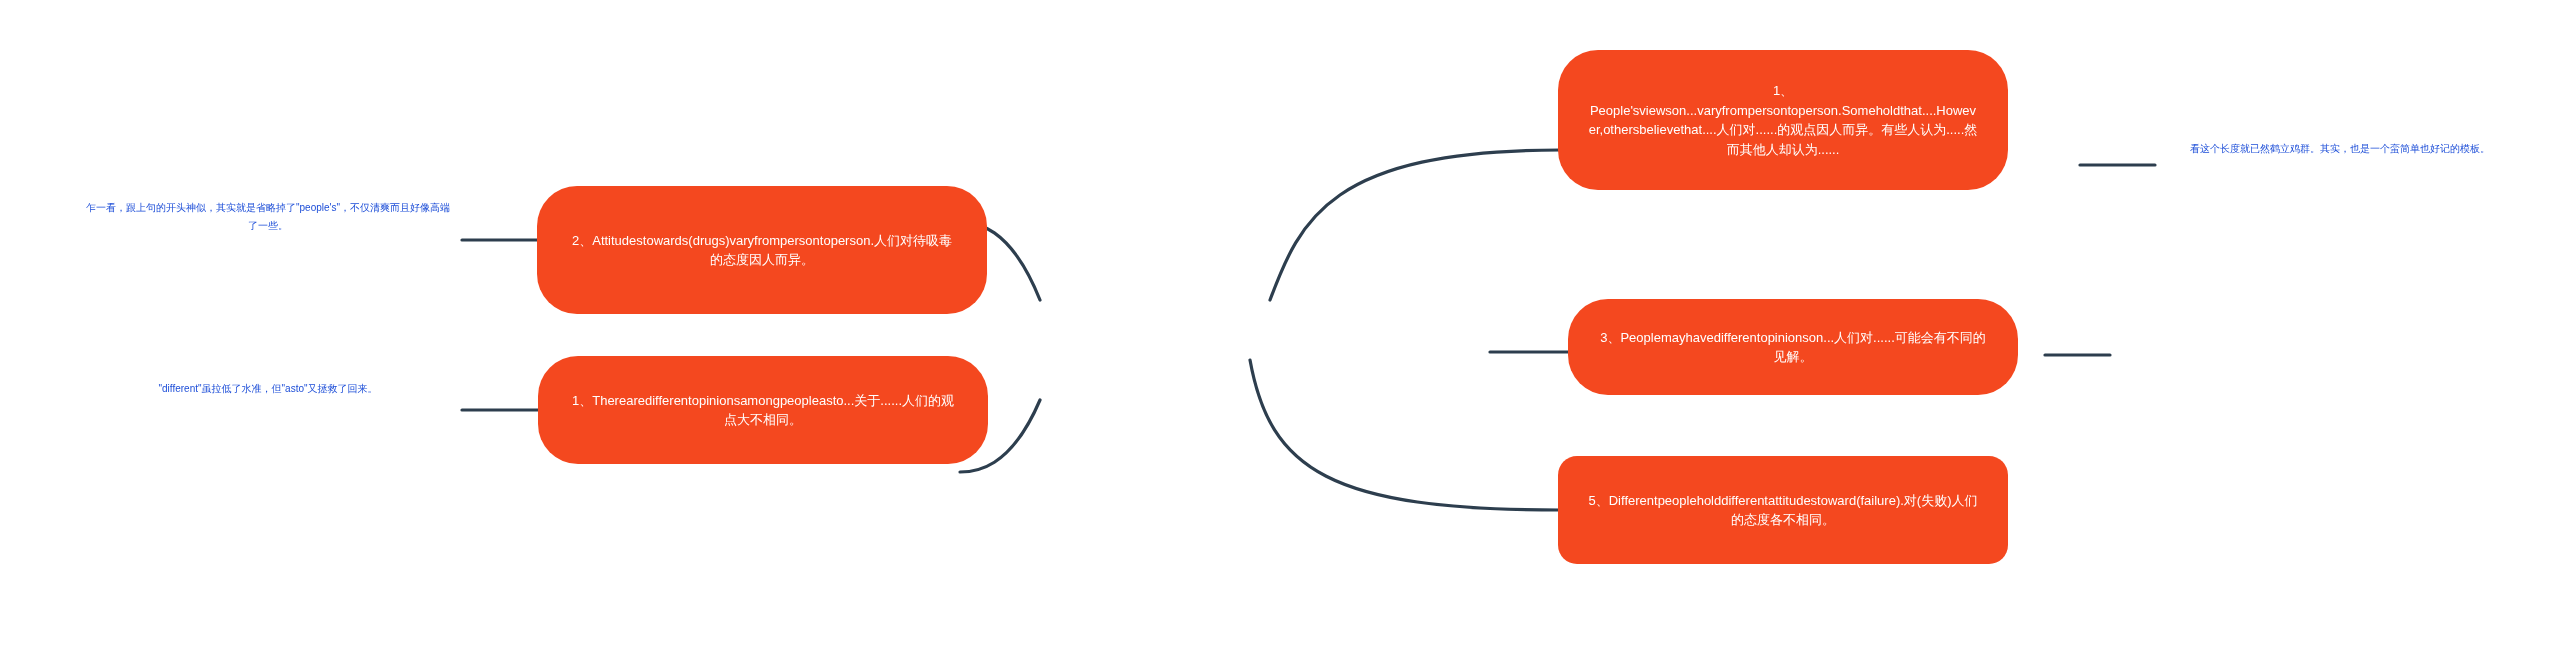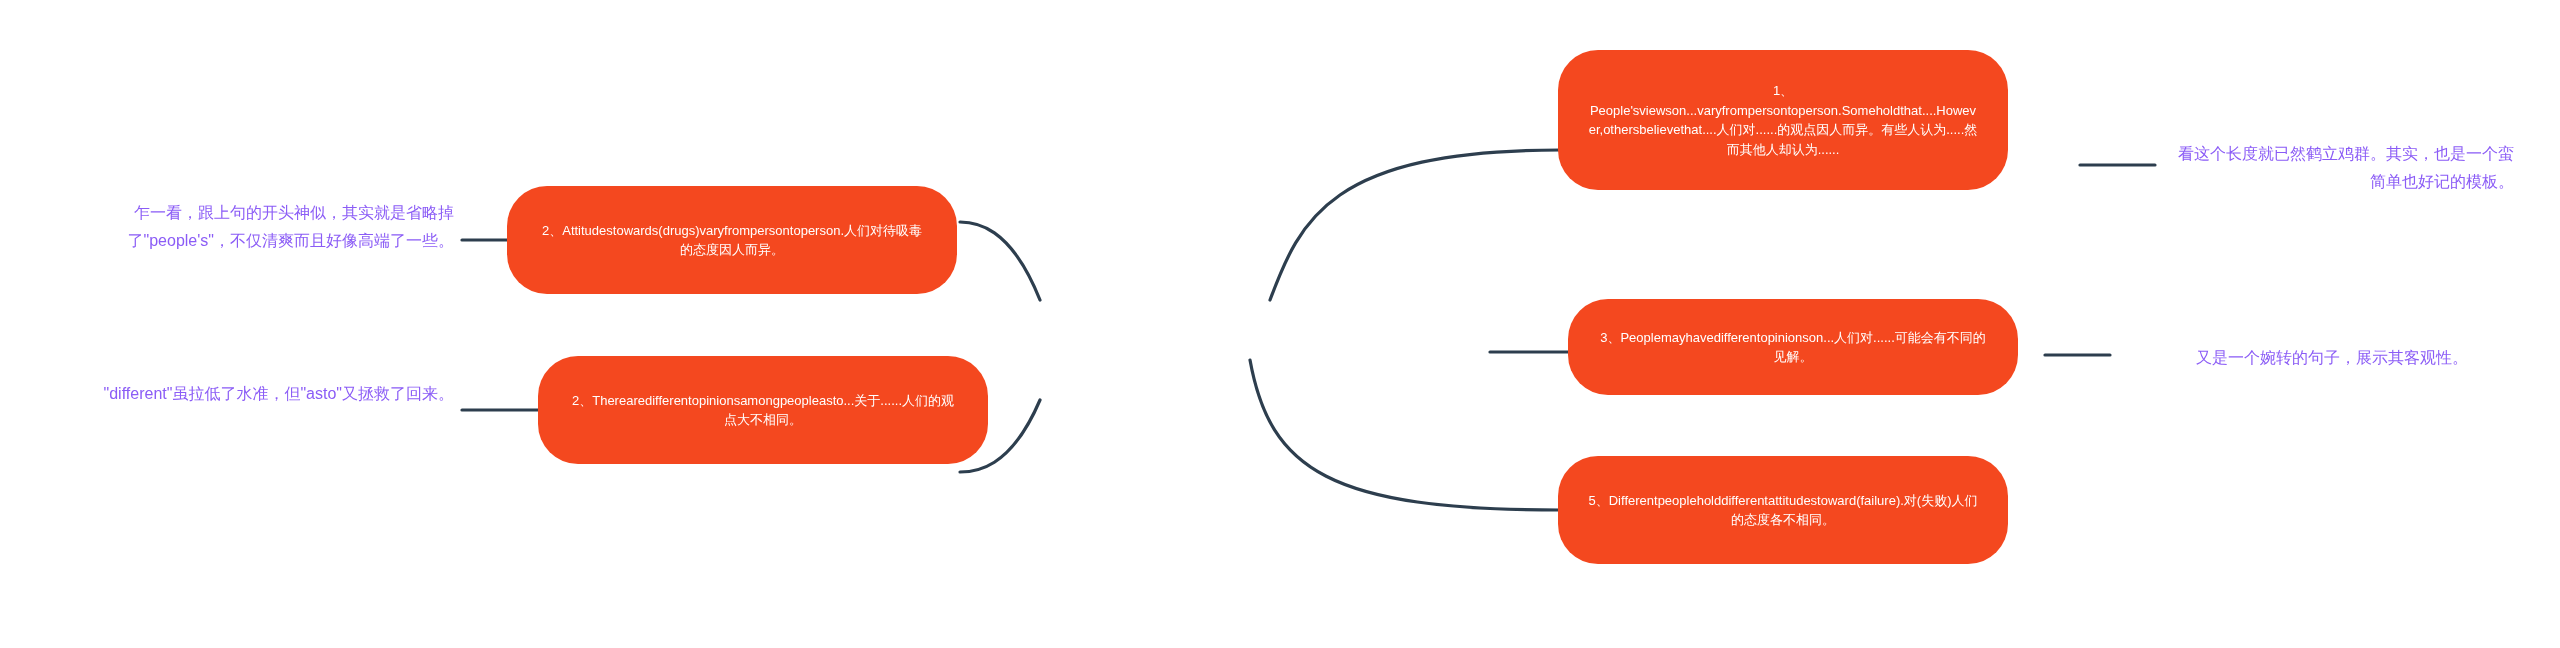--- a/index.html
+++ b/index.html
@@ -50,24 +50,24 @@
     padding: 12px 30px;
     text-align: center;
   }
   .node-branch .txt {
     display: block;
     width: 100%;
     word-break: break-word;
   }
   .annotation {
     position: absolute;
-    color: #8b5cf6;
-    font-size: 16px;
+    color: #1d4ed8;
+    font-size: 10px;
     line-height: 1.75;
-    text-align: right;
+    text-align: center;
     word-break: break-word;
   }
 </style>
 </head>
 <body>
 
 <div id="canvas">
 
   <svg id="connectors" viewBox="0 0 2560 648" xmlns="http://www.w3.org/2000/svg">
     <g fill="none" stroke="#2d3e4e" stroke-width="3.2" stroke-linecap="round">
@@ -92,33 +92,32 @@
 
 
   <div class="node node-branch" style="left:1558px; top:50px; width:450px; height:140px;">
     <span class="txt">1、People'sviewson...varyfrompersontoperson.Someholdthat....However,othersbelievethat....人们对......的观点因人而异。有些人认为.....然而其他人却认为......</span>
   </div>
 
   <div class="node node-branch" style="left:1568px; top:299px; width:450px; height:96px;">
     <span class="txt">3、Peoplemayhavedifferentopinionson...人们对......可能会有不同的见解。</span>
   </div>
 
-  <div class="node node-branch" style="left:1558px; top:456px; width:450px; height:108px;">
+  <div class="node node-branch" style="left:1558px; top:456px; width:450px; height:108px;border-radius:19px;">
     <span class="txt">5、Differentpeopleholddifferentattitudestoward(failure).对(失败)人们的态度各不相同。</span>
   </div>
 
-  <div class="node node-branch" style="left:507px; top:186px; width:450px; height:108px;">
+  <div class="node node-branch" style="left:537px; top:186px; width:450px; height:128px;">
     <span class="txt">2、Attitudestowards(drugs)varyfrompersontoperson.人们对待吸毒的态度因人而异。</span>
   </div>
 
   <div class="node node-branch" style="left:538px; top:356px; width:450px; height:108px;">
-    <span class="txt">2、Therearedifferentopinionsamongpeopleasto...关于......人们的观点大不相同。</span>
+    <span class="txt">1、Therearedifferentopinionsamongpeopleasto...关于......人们的观点大不相同。</span>
   </div>
 
   <div class="annotation" style="left:82px; top:199px; width:372px;">乍一看，跟上句的开头神似，其实就是省略掉了"people's"，不仅清爽而且好像高端了一些。</div>
 
   <div class="annotation" style="left:82px; top:380px; width:372px;">"different"虽拉低了水准，但"asto"又拯救了回来。</div>
 
   <div class="annotation" style="left:2166px; top:140px; width:348px;">看这个长度就已然鹤立鸡群。其实，也是一个蛮简单也好记的模板。</div>
 
-  <div class="annotation" style="left:2120px; top:344px; width:348px;">又是一个婉转的句子，展示其客观性。</div>
 
 </div>
 
 </body></html>

